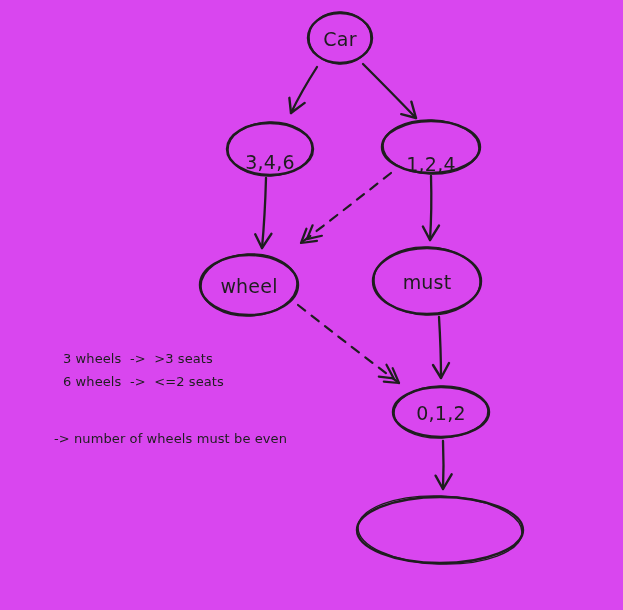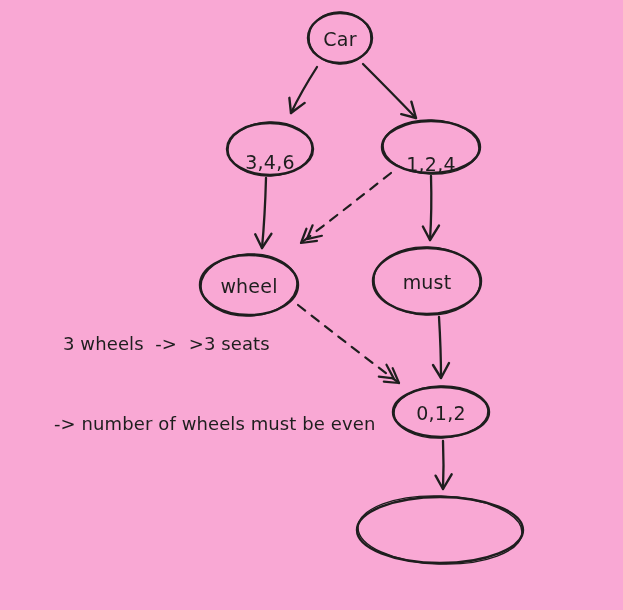--- a/index.html
+++ b/index.html
@@ -4,46 +4,47 @@
 <style>
   html, body {
     margin: 0;
     padding: 0;
     background: #ffffff;
   }
   .canvas {
     position: relative;
     width: 623px;
     height: 610px;
-    background: #f9a8d4;
+    background: #d946ef;
     overflow: hidden;
     font-family: "DejaVu Sans", sans-serif;
     color: #1e1e1e;
   }
   .canvas svg {
     position: absolute;
     left: 0;
     top: 0;
   }
   .node-label {
     position: absolute;
     transform: translate(-50%, -50%);
     font-size: 19px;
     line-height: 1;
     color: #1e1e1e;
     white-space: pre;
     letter-spacing: 0.2px;
   }
   .note {
     position: absolute;
-    font-size: 18px;
+    font-size: 13px;
     line-height: 1.15;
     color: #1e1e1e;
     white-space: pre;
     letter-spacing: 0.1px;
+    margin-top: 18px;
   }
   .sketch {
     stroke: #1e1e1e;
     fill: none;
     stroke-linecap: round;
     stroke-linejoin: round;
   }
 </style>
 </head>
 <body>
@@ -116,15 +117,16 @@
   </svg>
 
   <div class="node-label" style="left:340px; top:39px">Car</div>
   <div class="node-label" style="left:270px; top:162px">3,4,6</div>
   <div class="node-label" style="left:431px; top:164px">1,2,4</div>
   <div class="node-label" style="left:249px; top:286px">wheel</div>
   <div class="node-label" style="left:427px; top:282px">must</div>
   <div class="node-label" style="left:441px; top:413px">0,1,2</div>
 
   <div class="note" style="left:63px; top:334px">3 wheels  -&gt;  &gt;3 seats</div>
+  <div class="note" style="left:63px; top:357px">6 wheels  -&gt;  &lt;=2 seats</div>
   <div class="note" style="left:54px; top:414px">-&gt; number of wheels must be even</div>
 
 </div>
 
 </body></html>

